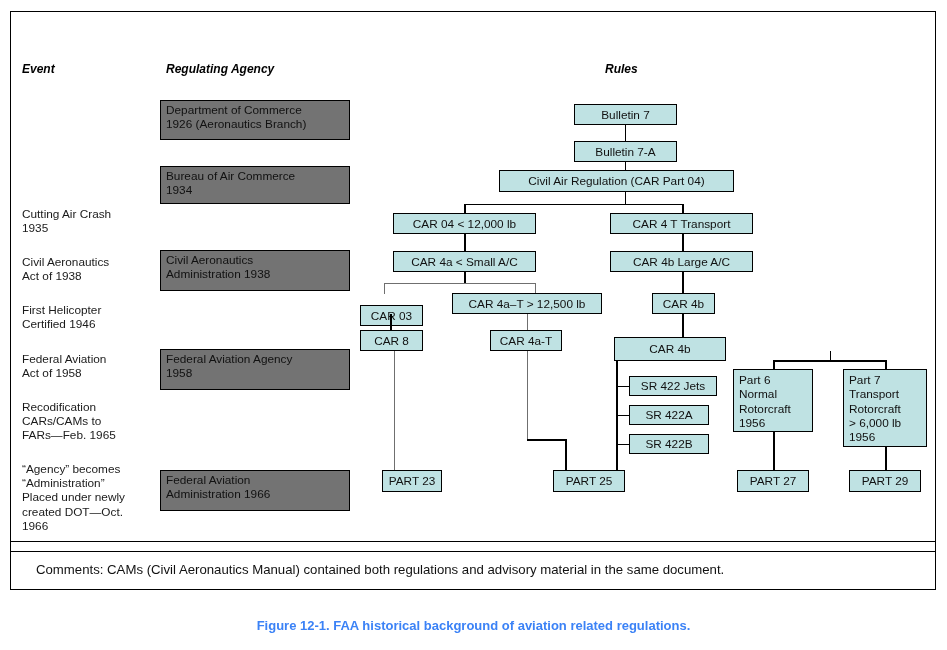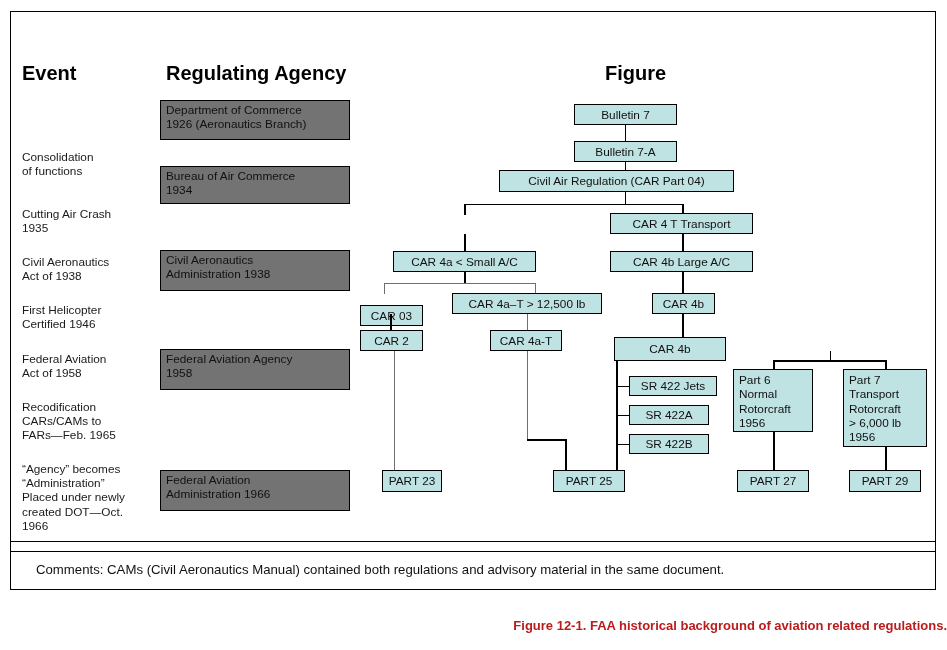--- a/index.html
+++ b/index.html
@@ -40,22 +40,23 @@
   #title{
     position:absolute;
     left:0; top:27px; width:947px;
     text-align:center;
     font-size:16.5px;
     font-weight:bold;
     letter-spacing:-0.1px;
   }
   .col-head{
     position:absolute;
-    font-size:20px;
+    font-size:12px;
     font-weight:bold;
+    font-style:italic;
   }
   #head-event{ left:22px; top:62px; }
   #head-agency{ left:166px; top:62px; }
   #head-rules{ left:605px; top:62px; }
 
   .event{
     position:absolute;
     font-size:11.8px;
     line-height:14.2px;
     color:#1a1a1a;
@@ -97,40 +98,39 @@
   #comments-text{
     position:absolute;
     left:36px; top:562px;
     font-size:13.2px;
     color:#111;
     white-space:nowrap;
   }
   #caption{
     position:absolute;
     left:0; top:618px; width:947px;
-    text-align:right;
+    text-align:center;
     font-size:13px;
     font-weight:bold;
-    color:#b91c1c;
+    color:#3b82f6;
   }
 </style>
 </head>
 <body>
 
 <div id="page">
 
   <div id="title">Historical Background of 14 CFR Parts 23, 25, 27, and 29</div>
 
   <div id="frame"></div>
 
   <div class="col-head" id="head-event">Event</div>
   <div class="col-head" id="head-agency">Regulating Agency</div>
-  <div class="col-head" id="head-rules">Figure</div>
-
-  <div class="event" style="left:22px; top:150px;">Consolidation<br>of functions</div>
+  <div class="col-head" id="head-rules">Rules</div>
+
   <div class="event" style="left:22px; top:207px;">Cutting Air Crash<br>1935</div>
   <div class="event" style="left:22px; top:255px;">Civil Aeronautics<br>Act of 1938</div>
   <div class="event" style="left:22px; top:303px;">First Helicopter<br>Certified 1946</div>
   <div class="event" style="left:22px; top:352px;">Federal Aviation<br>Act of 1958</div>
   <div class="event" style="left:22px; top:400px;">Recodification<br>CARs/CAMs to<br>FARs—Feb. 1965</div>
   <div class="event" style="left:22px; top:462px;">“Agency” becomes<br>“Administration”<br>Placed under newly<br>created DOT—Oct.<br>1966</div>
 
   <div class="box green" style="left:160px; top:100px; width:190px; height:40px;">Department of Commerce<br>1926 (Aeronautics Branch)</div>
   <div class="box green" style="left:160px; top:166px; width:190px; height:38px;">Bureau of Air Commerce<br>1934</div>
   <div class="box green" style="left:160px; top:250px; width:190px; height:41px;">Civil Aeronautics<br>Administration 1938</div>
@@ -145,20 +145,21 @@
 
   <div class="line vline" style="left:624.6px; top:162px; height:8px;"></div>
 
   <div class="box blue mid center" style="left:499px; top:170px; width:235px; height:22px;">Civil Air Regulation (CAR Part 04)</div>
 
   <div class="line vline" style="left:624.6px; top:192px; height:13px;"></div>
   <div class="line hline" style="left:464px; top:203.5px; width:220px;"></div>
   <div class="line vline" style="left:464px; top:203.5px; height:11px;"></div>
   <div class="line vline" style="left:682px; top:203.5px; height:11px;"></div>
 
+  <div class="box blue mid center" style="left:393px; top:213px; width:143px; height:21px;">CAR 04 &lt; 12,000 lb</div>
 
   <div class="box blue mid center" style="left:610px; top:213px; width:143px; height:21px;">CAR 4 T Transport</div>
 
   <div class="line vline" style="left:464px; top:234px; height:17px;"></div>
   <div class="line vline" style="left:682px; top:234px; height:17px;"></div>
 
   <div class="box blue mid center" style="left:393px; top:251px; width:143px; height:21px;">CAR 4a &lt; Small A/C</div>
 
   <div class="box blue mid center" style="left:610px; top:251px; width:143px; height:21px;">CAR 4b Large A/C</div>
 
@@ -172,21 +173,21 @@
   <div class="box blue mid center" style="left:360px; top:293px; width:63px; height:21px;margin-top:12px;">CAR 03</div>
 
   <div class="box blue mid center" style="left:452px; top:293px; width:150px; height:21px;">CAR 4a–T &gt; 12,500 lb</div>
 
   <div class="box blue mid center" style="left:652px; top:293px; width:63px; height:21px;">CAR 4b</div>
 
   <div class="line vline" style="left:390px; top:314px; height:16px;"></div>
   <div class="line vline thin" style="left:527px; top:314px; height:16px;"></div>
   <div class="line vline" style="left:682px; top:314px; height:23px;"></div>
 
-  <div class="box blue mid center" style="left:360px; top:330px; width:63px; height:21px;">CAR 2</div>
+  <div class="box blue mid center" style="left:360px; top:330px; width:63px; height:21px;">CAR 8</div>
 
   <div class="box blue mid center" style="left:490px; top:330px; width:72px; height:21px;">CAR 4a-T</div>
 
   <div class="box blue mid center" style="left:614px; top:337px; width:112px; height:24px;">CAR 4b</div>
 
   <div class="line vline thin" style="left:394px; top:351px; height:119px;"></div>
 
   <div class="line vline thin" style="left:527px; top:351px; height:89px;"></div>
   <div class="line hline" style="left:527px; top:439px; width:40px;"></div>
   <div class="line vline" style="left:565px; top:439px; height:31px;"></div>

